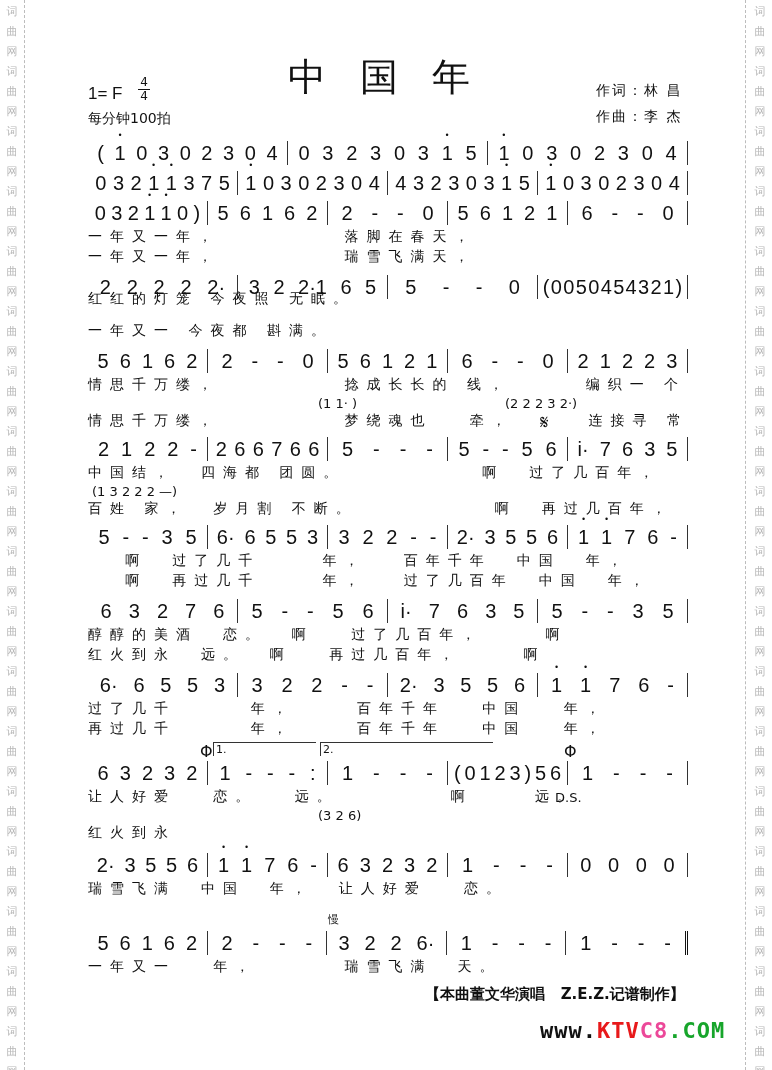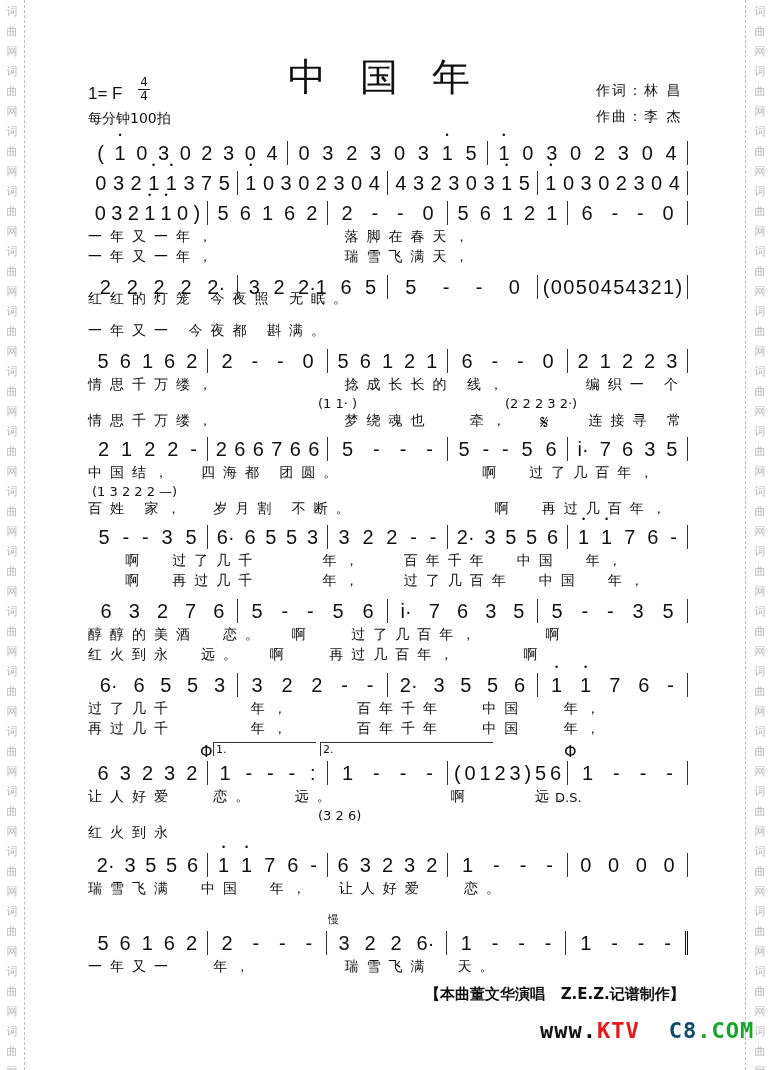--- a/index.html
+++ b/index.html
@@ -25,21 +25,21 @@
              border-right:1px solid #333; padding:0 4px; height:24px; }
   .bar-seg.last-double { border-right:3px double #111; }
   .nt { position:relative; display:inline-block; text-decoration:none; }
   .nt.hi::before { content:"•"; position:absolute; top:-12px; left:50%; transform:translateX(-50%); font-size:9px; }
   .lyric { position:absolute; left:88px; font-size:14px; letter-spacing:8px; white-space:pre;
            font-family:"DejaVu Sans",sans-serif; }
   .sym { position:absolute; font-size:13px; }
   .footer-credit { position:absolute; left:425px; top:985px; font-size:15px; font-weight:bold; white-space:pre; }
   .site { position:absolute; left:540px; top:1018px; font-size:22px; font-family:"DejaVu Sans Mono",monospace;
           letter-spacing:1px; font-weight:bold; }
-  .site .c1 { color:#111; } .site .c2 { color:#e8191a; } .site .c3 { color:#0c4a6e;margin-left:29px; } .site .c4 { color:#17a52b; }
+  .site .c1 { color:#111; } .site .c2 { color:#e8191a; } .site .c3 { color:#ec4899; } .site .c4 { color:#17a52b; }
 </style>
 </head>
 <body>
 
 <div class="margin left" id="wmL">
     <div class="wm" style="top: 2px;">词</div>
     <div class="wm" style="top: 22px;">曲</div>
     <div class="wm" style="top: 42px;">网</div>
     <div class="wm" style="top: 62px;">词</div>
     <div class="wm" style="top: 82px;">曲</div>

